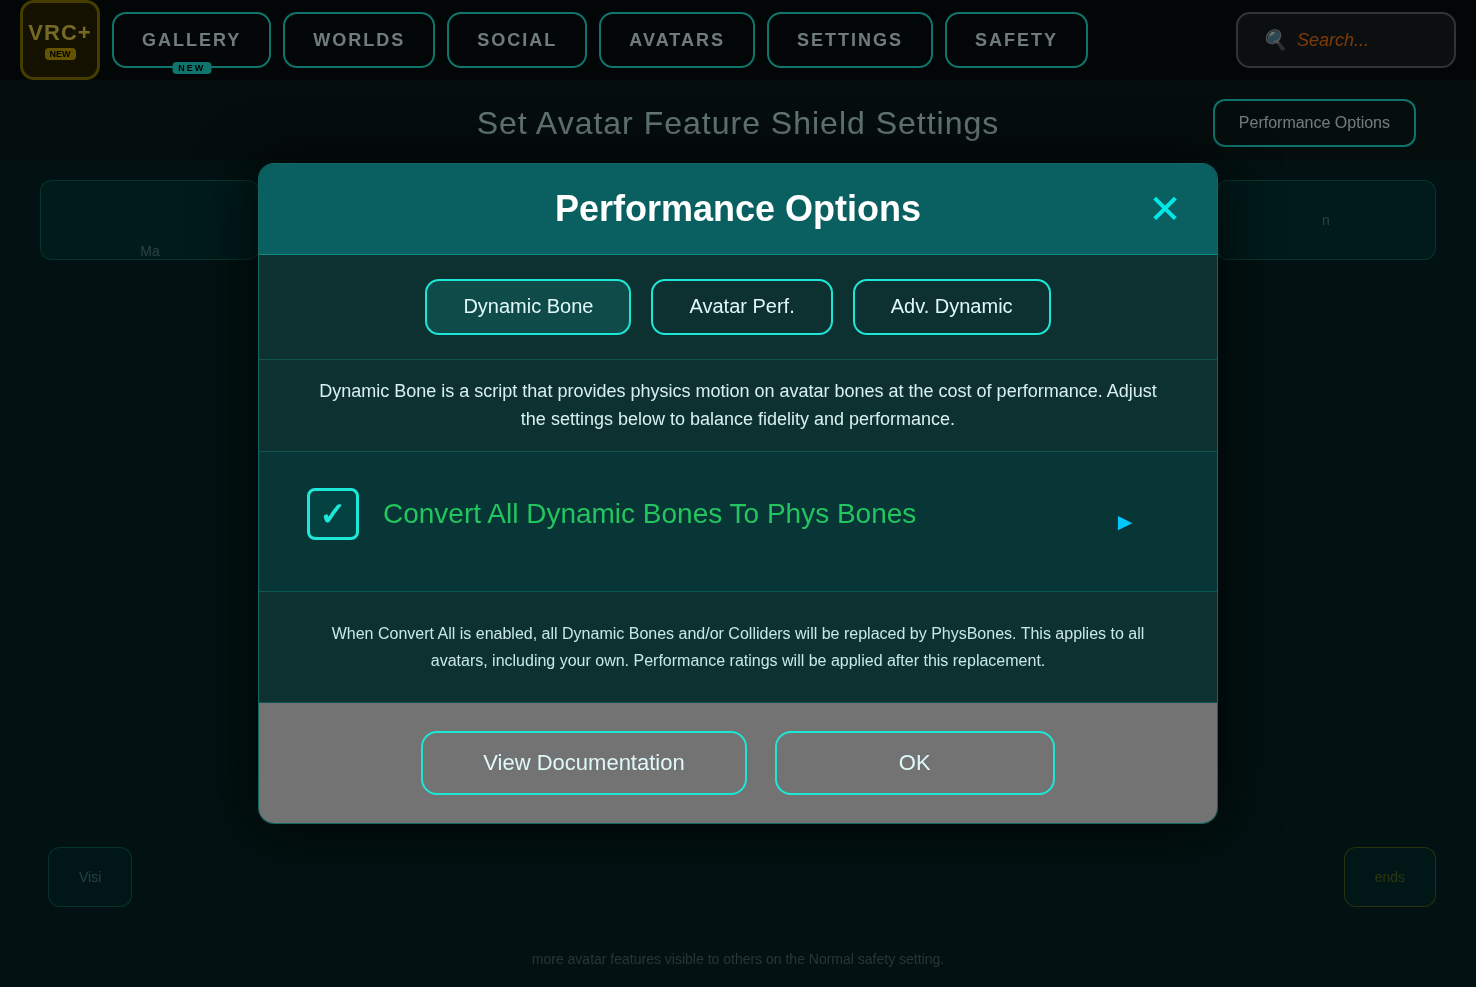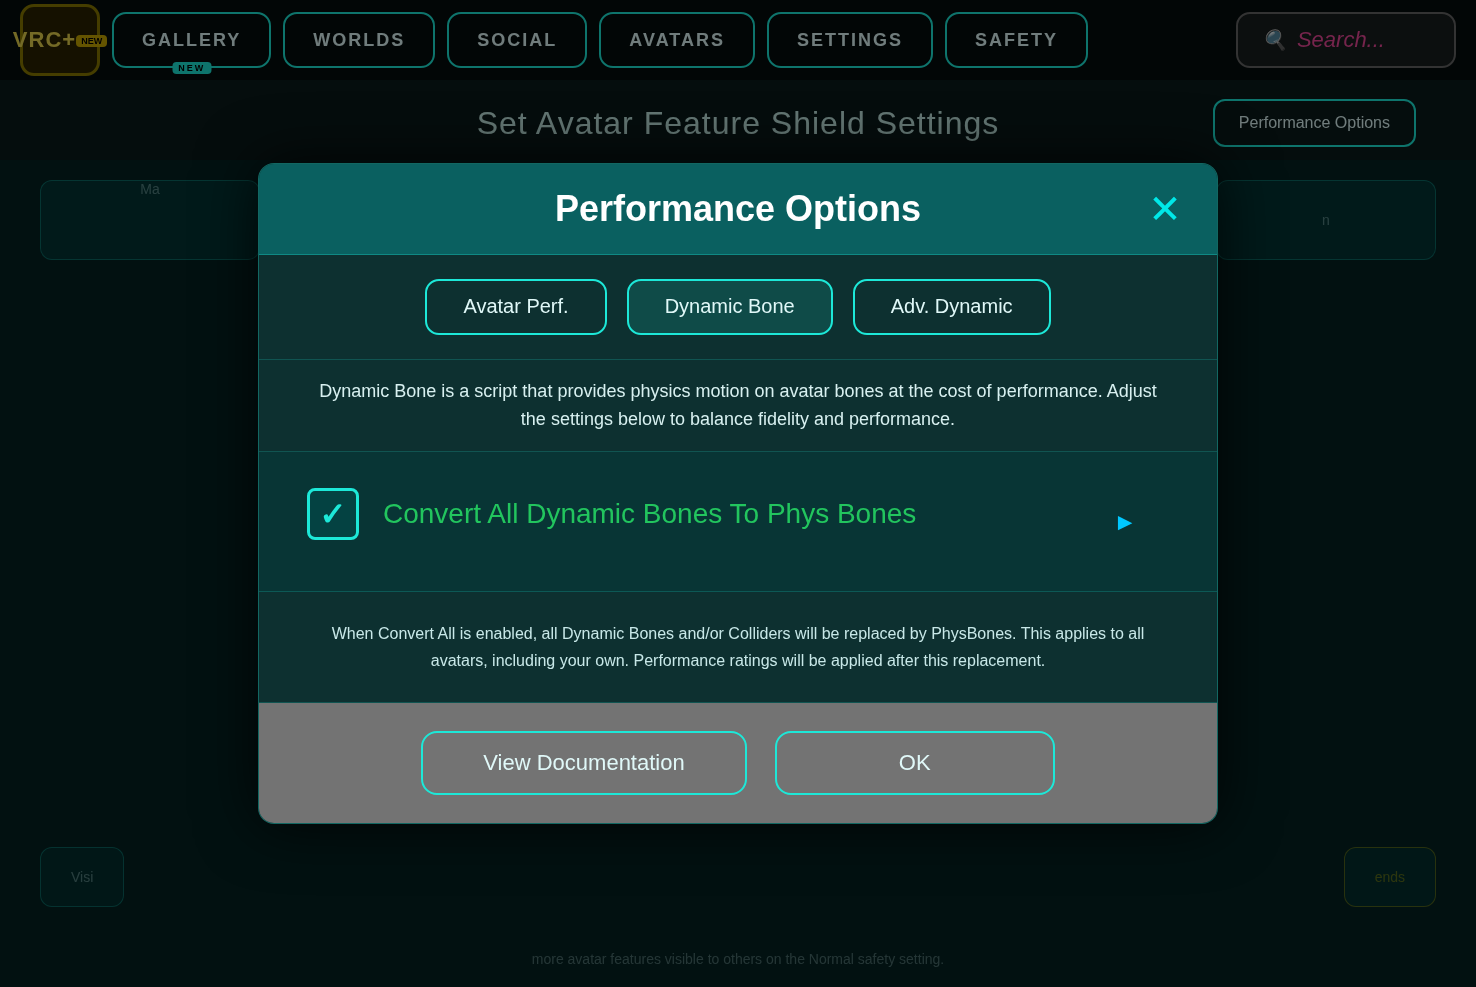--- a/index.html
+++ b/index.html
@@ -23,26 +23,26 @@
       display: flex;
       align-items: center;
       padding: 0 20px;
       gap: 12px;
       background: rgba(0,0,0,0.5);
       z-index: 1;
     }
 
     .vrc-logo {
       width: 80px;
-      height: 72px;
+      height: 80px;
       background: #2a2200;
       border: 3px solid #8a7a00;
       border-radius: 14px;
       display: flex;
-      flex-direction: row;
+      flex-direction: column;
       align-items: center;
       justify-content: center;
       flex-shrink: 0;
     }
 
     .vrc-logo-text {
       color: #e8d44d;
       font-size: 22px;
       font-weight: bold;
       letter-spacing: 1px;
@@ -159,21 +159,21 @@
     .bg-content-left-panel {
       position: absolute;
       left: 40px;
       top: 20px;
       width: 220px;
       height: 80px;
       background: rgba(0,100,100,0.3);
       border: 1px solid rgba(29,232,216,0.3);
       border-radius: 12px;
       display: flex;
-      align-items: flex-start;
+      align-items: flex-end;
       justify-content: center;
       color: rgba(200,240,240,0.4);
       font-size: 14px;
     }
 
     .bg-content-right-panel {
       position: absolute;
       right: 40px;
       top: 20px;
       width: 220px;
@@ -184,21 +184,21 @@
       display: flex;
       align-items: center;
       justify-content: center;
       color: rgba(200,240,240,0.4);
       font-size: 14px;
     }
 
     .bg-bottom-row {
       position: absolute;
       bottom: 80px;
-      left: 40px;
+      left: 48px;
       right: 40px;
       display: flex;
       gap: 20px;
     }
 
     .bg-bottom-btn {
       height: 60px;
       padding: 0 30px;
       background: rgba(0,60,60,0.5);
       border: 1px solid rgba(29,232,216,0.3);
@@ -439,21 +439,21 @@
   <button class="nav-btn">
     <span>SETTINGS</span>
   </button>
 
   <button class="nav-btn">
     <span>SAFETY</span>
   </button>
 
   <div class="search-btn">
     <span class="search-icon-shape">🔍</span>
-    <span style="color:#ec4899;font-style:italic;font-size:22px;">Search...</span>
+    <span style="color:#f97316;font-style:italic;font-size:18px;">Search...</span>
   </div>
 </div>
 
 <div class="page-title-area">
   <span class="page-title-text">Set Avatar Feature Shield Settings</span>
   <button class="performance-options-btn">Performance Options</button>
 </div>
 
 <div class="bg-content">
   <div class="bg-content-left-panel">
@@ -477,25 +477,25 @@
 
 <div class="modal-overlay">
   <div class="modal">
 
     <div class="modal-header">
       <span class="modal-title">Performance Options</span>
       <button class="modal-close">✕</button>
     </div>
 
     <div class="modal-tabs">
+      <button class="tab-btn active">
+        <span>Dynamic Bone</span>
+      </button>
       <button class="tab-btn">
         <span>Avatar Perf.</span>
-      </button>
-      <button class="tab-btn active">
-        <span>Dynamic Bone</span>
       </button>
       <button class="tab-btn">
         <span>Adv. Dynamic</span>
       </button>
     </div>
 
     <div class="modal-description">
       <p>Dynamic Bone is a script that provides physics motion on avatar bones at the cost of performance.  Adjust the settings below to balance fidelity and performance.</p>
     </div>
 

